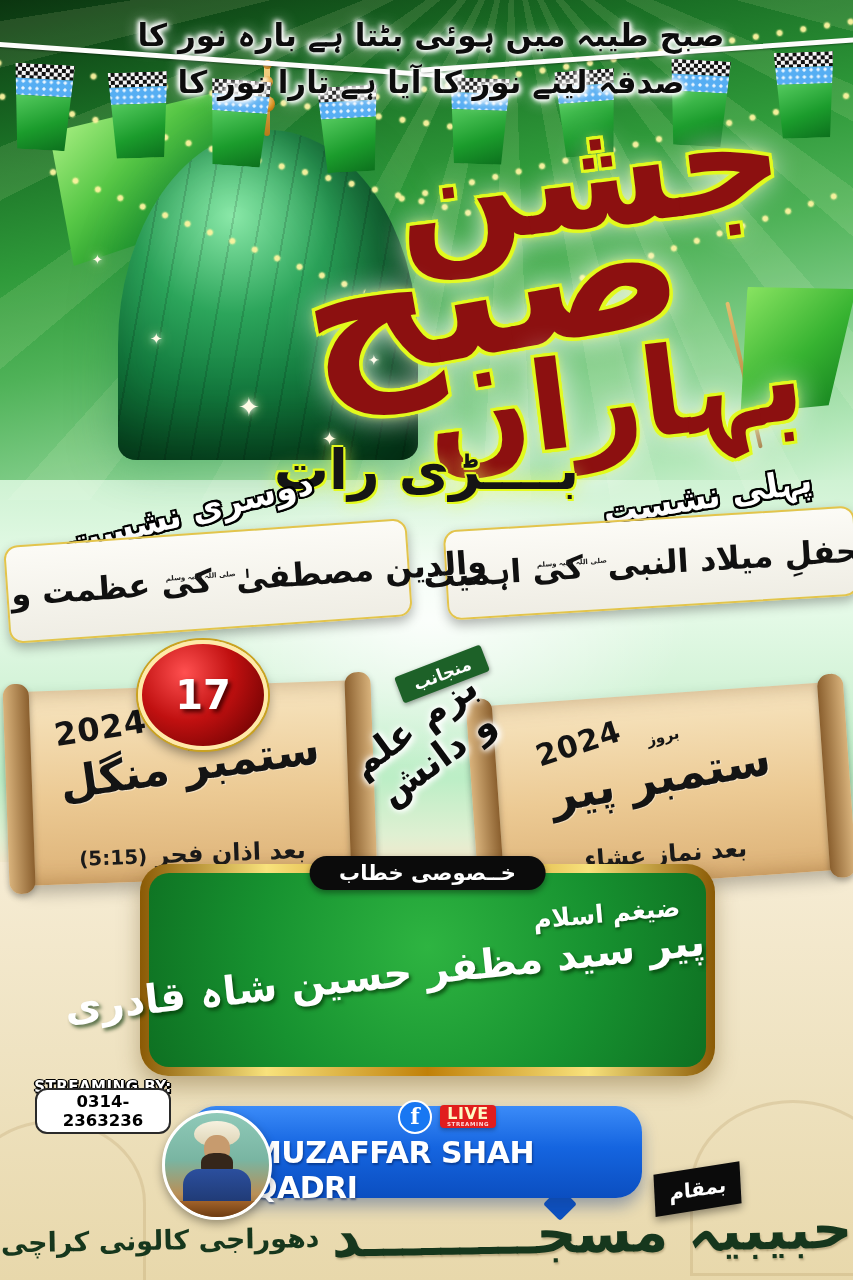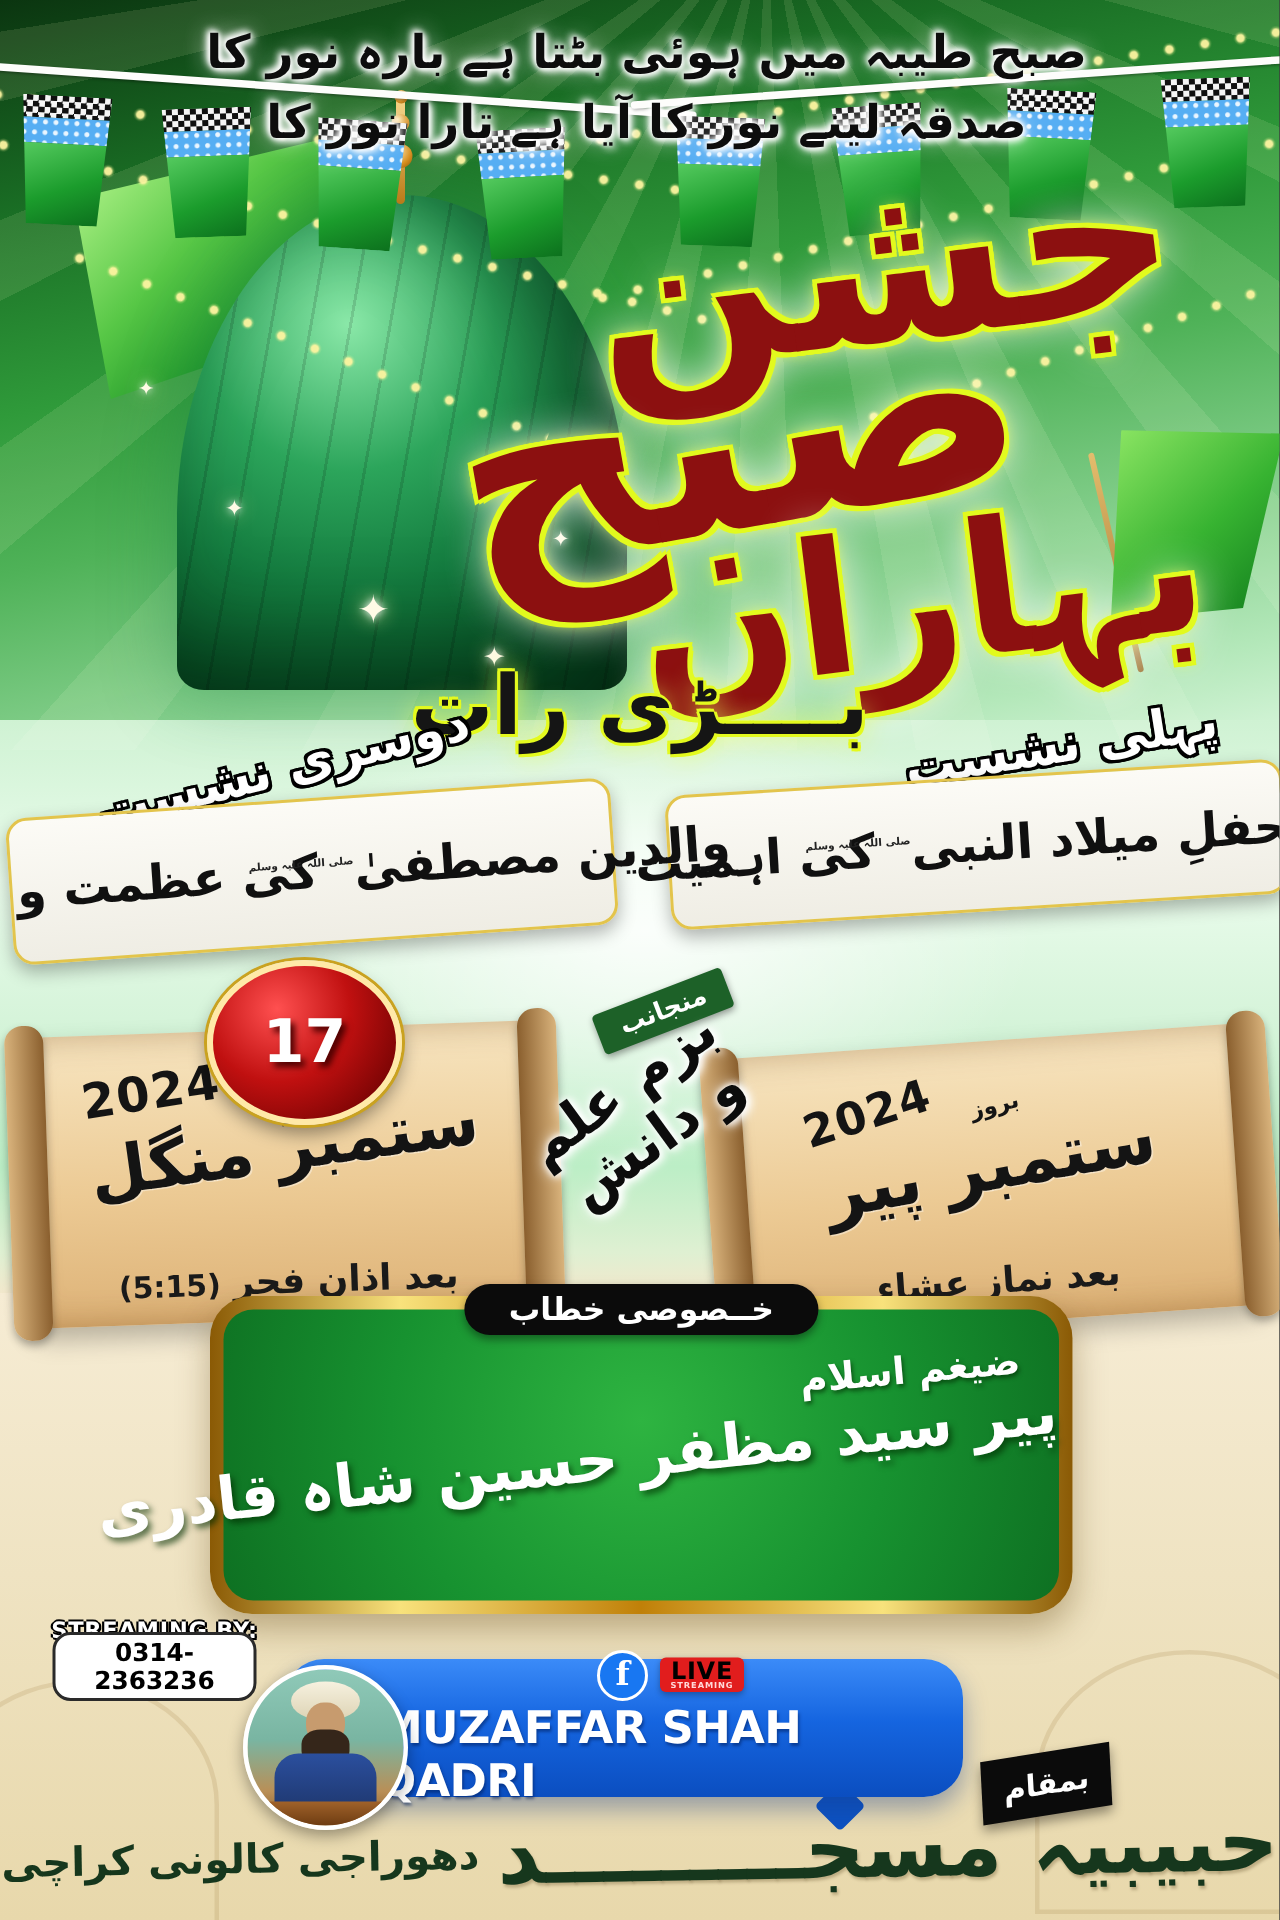--- a/index.html
+++ b/index.html
@@ -141,21 +141,21 @@
   .bluebanner{position:absolute;left:190px;top:1106px;width:452px;height:92px;border-radius:26px;
     background:linear-gradient(180deg,#3b8bf8 0%,#1565e0 45%,#0b4ec0 100%);
     box-shadow:0 8px 16px rgba(20,60,140,.4);display:flex;flex-direction:column;
     align-items:center;justify-content:center;padding-left:62px;box-sizing:border-box;}
   .bb-row{display:flex;align-items:center;gap:8px;}
   .fbcircle{width:30px;height:30px;border-radius:50%;background:#1877f2;border:2px solid #fff;
     color:#fff;font-weight:bold;font-size:22px;line-height:28px;text-align:center;
     font-family:"DejaVu Serif",serif;}
   .livebadge{background:#e11d1d;border-radius:4px;padding:1px 7px;display:flex;flex-direction:column;
     align-items:center;line-height:1;box-shadow:0 2px 4px rgba(0,0,0,.3);}
-  .livebadge .lv{color:#000000;font-weight:bold;font-size:16px;letter-spacing:.5px;}
+  .livebadge .lv{color:#fef9c3;font-weight:bold;font-size:16px;letter-spacing:.5px;}
   .livebadge .st{color:#ffd9d9;font-size:5.5px;font-weight:bold;letter-spacing:.6px;}
   .bb-l1{color:#fff;font-weight:bold;font-size:27px;letter-spacing:-.5px;
     text-shadow:1px 2px 2px rgba(0,30,90,.5);}
   .bb-l2{color:#fff;font-weight:bold;font-size:30px;letter-spacing:-.5px;margin-top:1px;
     text-shadow:1px 2px 2px rgba(0,30,90,.5);}
   .bb-tail{position:absolute;left:548px;top:1192px;width:24px;height:24px;background:#0d52c2;
     transform:rotate(45deg);border-radius:3px;}
   .photo{position:absolute;left:162px;top:1110px;width:104px;height:104px;border-radius:50%;
     border:3px solid #fff;overflow:hidden;z-index:3;box-shadow:0 4px 10px rgba(0,0,0,.35);
     background:linear-gradient(180deg,#8fc9b8 0%,#79b5a2 45%,#b98f57 78%,#8a5a28 100%);}

